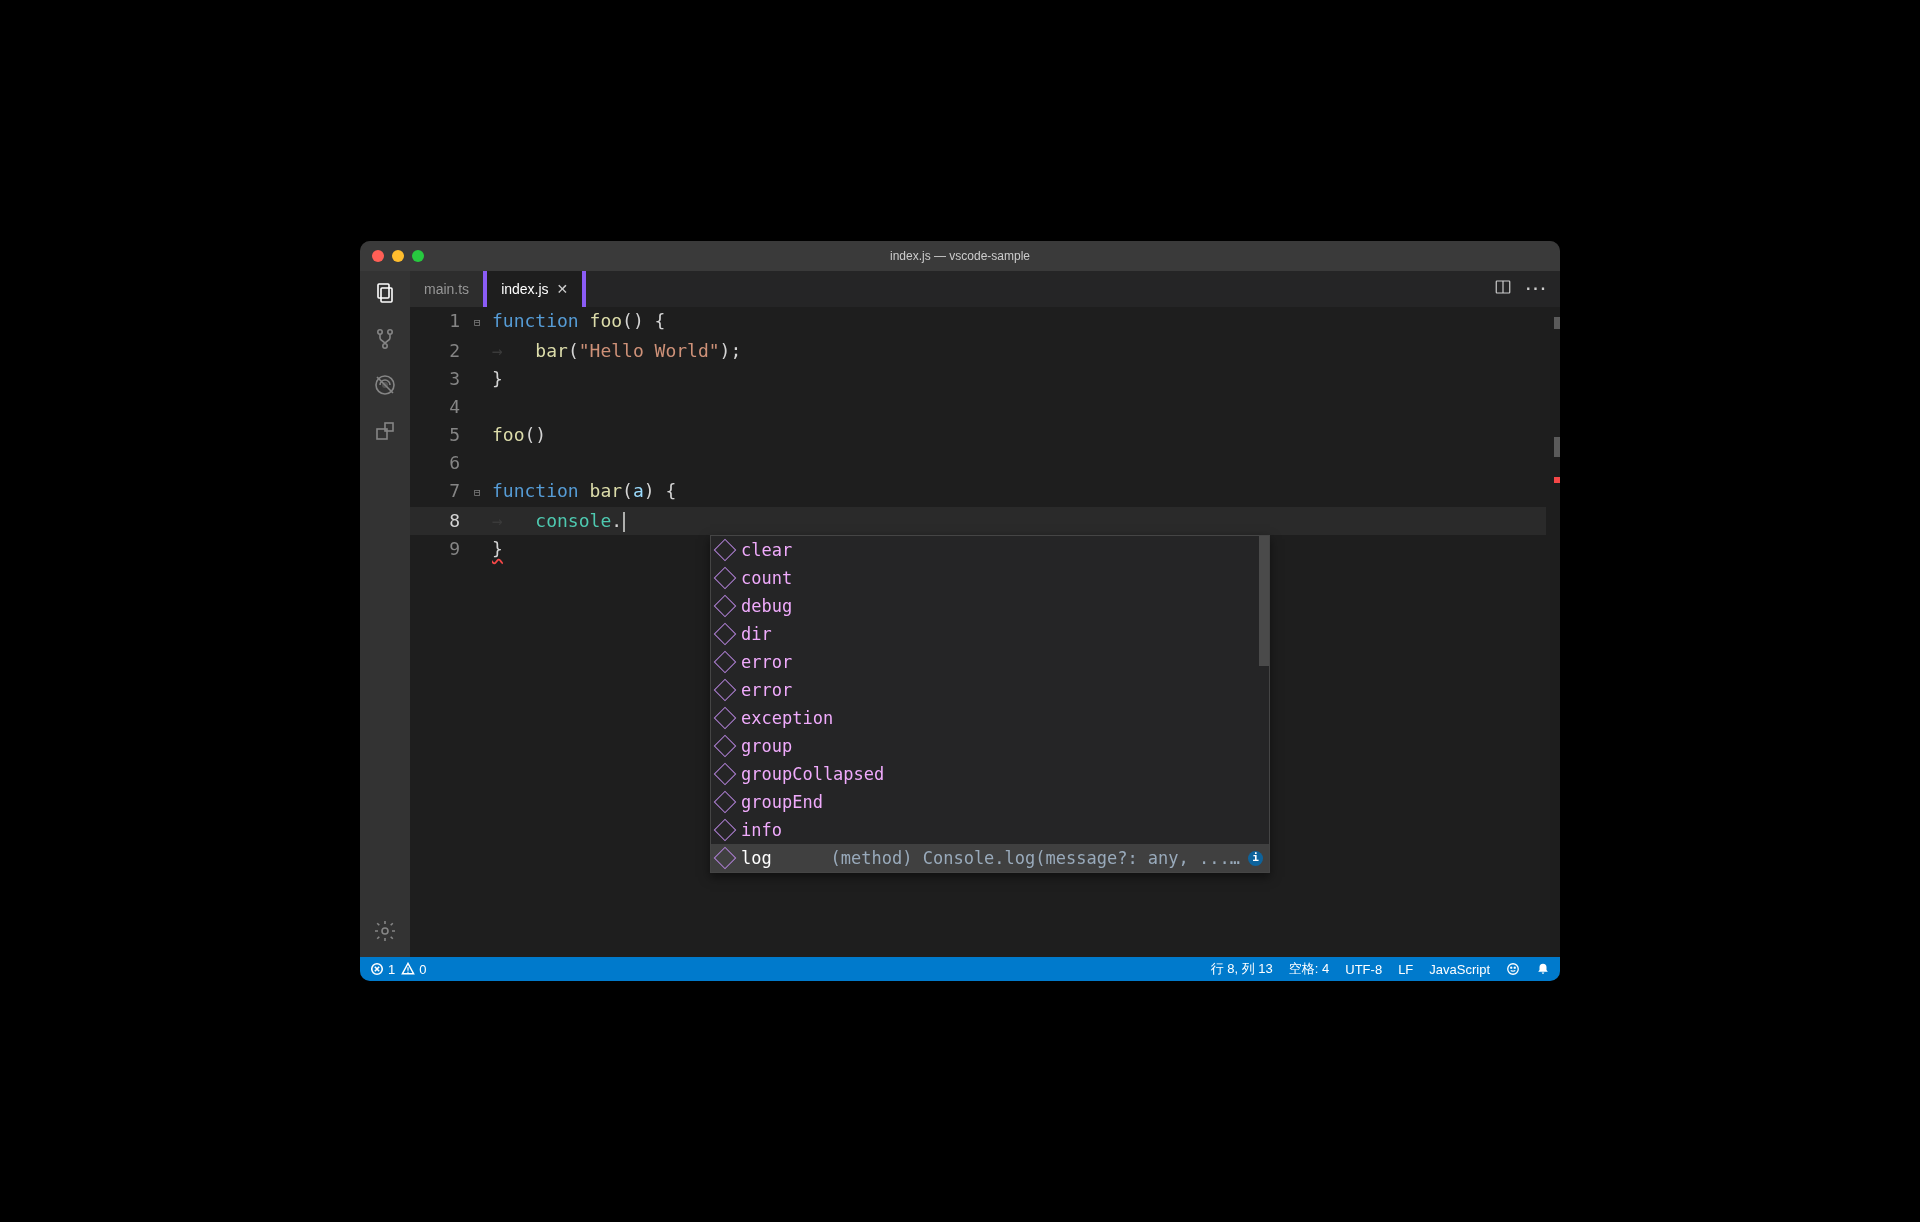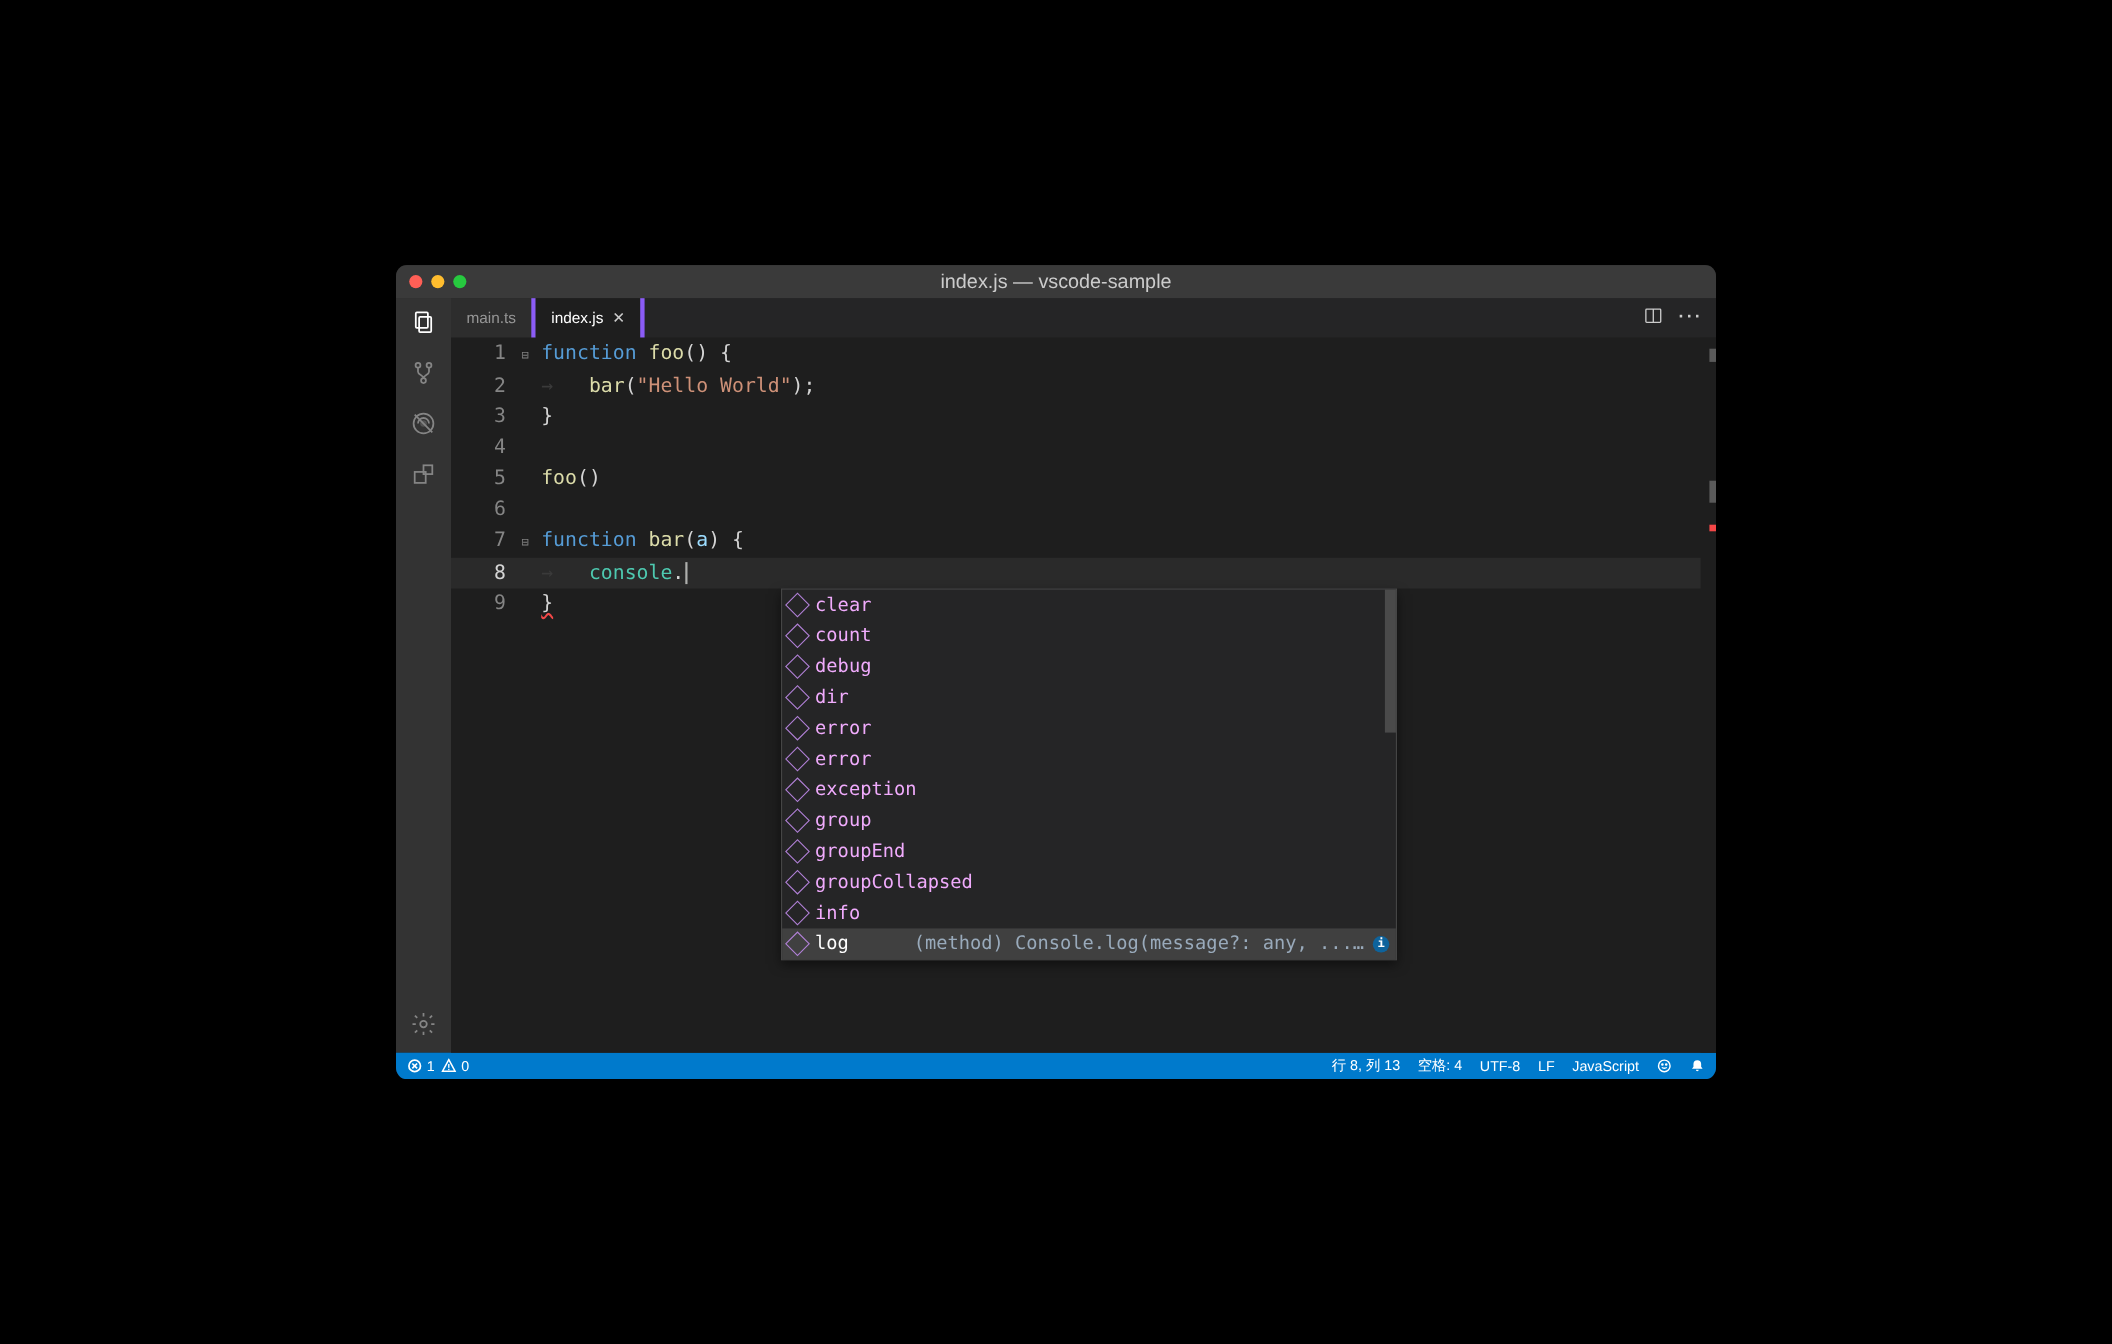--- a/index.html
+++ b/index.html
@@ -30,21 +30,21 @@
     align-items: center;
     position: relative;
   }
   .traffic { display: flex; gap: 8px; padding-left: 12px; }
   .tl { width: 12px; height: 12px; border-radius: 50%; }
   .tl.red { background: #ff5f56; }
   .tl.yellow { background: #ffbd2e; }
   .tl.green { background: #27c93f; }
   .title {
     position: absolute; left: 0; right: 0; text-align: center;
-    color: #ccc; font-size: 18px; pointer-events: none;
+    color: #ccc; font-size: 12px; pointer-events: none;
   }
   .body { flex: 1; display: flex; min-height: 0; }
   .activitybar {
     width: 50px; background: #333333;
     display: flex; flex-direction: column; align-items: center;
     padding-top: 8px; gap: 18px;
   }
   .activitybar .spacer { flex: 1; }
   .act-icon {
     width: 28px; height: 28px; display: flex; align-items: center; justify-content: center;
@@ -289,25 +289,25 @@
             <div class="suggest-row">
               <div class="suggest-icon"></div>
               <span class="suggest-label">exception</span>
             </div>
             <div class="suggest-row">
               <div class="suggest-icon"></div>
               <span class="suggest-label">group</span>
             </div>
             <div class="suggest-row">
               <div class="suggest-icon"></div>
+              <span class="suggest-label">groupCollapsed</span>
+            </div>
+            <div class="suggest-row">
+              <div class="suggest-icon"></div>
               <span class="suggest-label">groupEnd</span>
-            </div>
-            <div class="suggest-row">
-              <div class="suggest-icon"></div>
-              <span class="suggest-label">groupCollapsed</span>
             </div>
             <div class="suggest-row">
               <div class="suggest-icon"></div>
               <span class="suggest-label">info</span>
             </div>
             <div class="suggest-row selected">
               <div class="suggest-icon"></div>
               <span class="suggest-label">log</span>
               <span class="suggest-doc">(method) Console.log(message?: any, ...…</span>
               <div class="info-dot">i</div>

